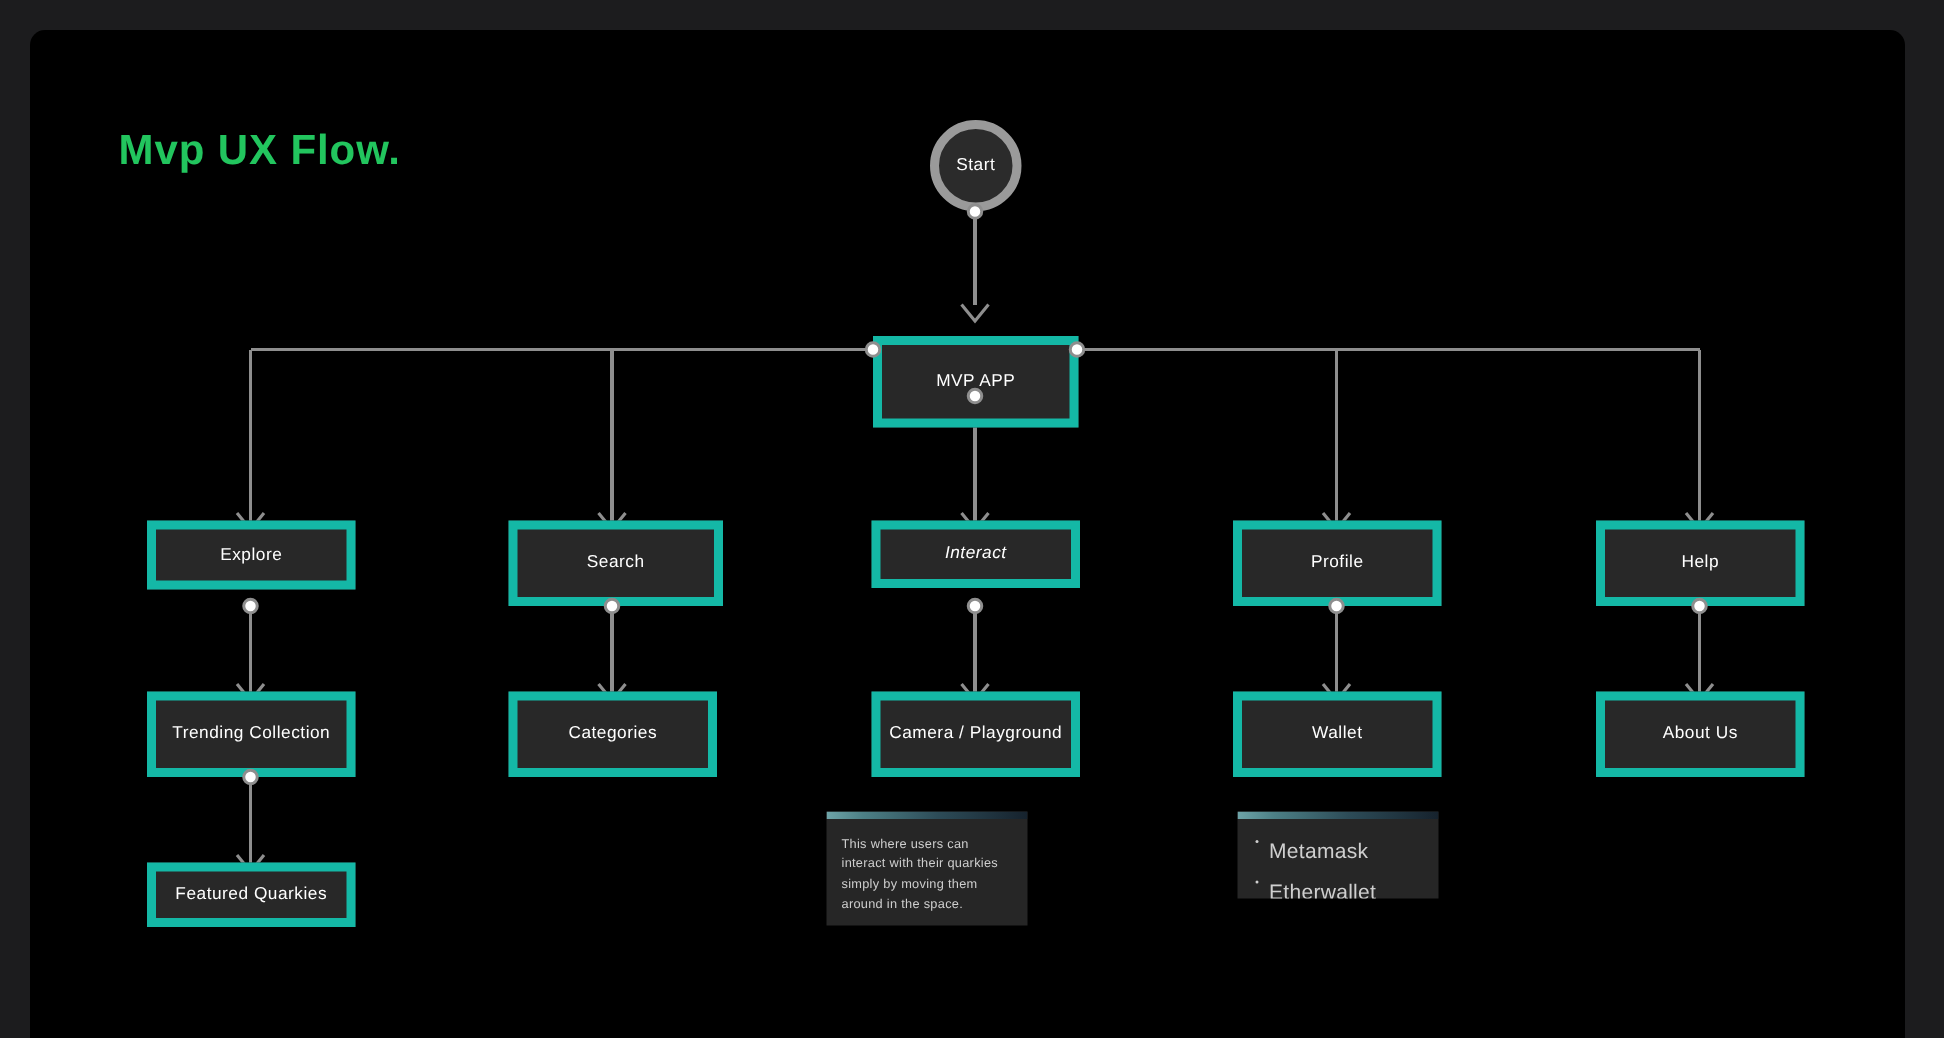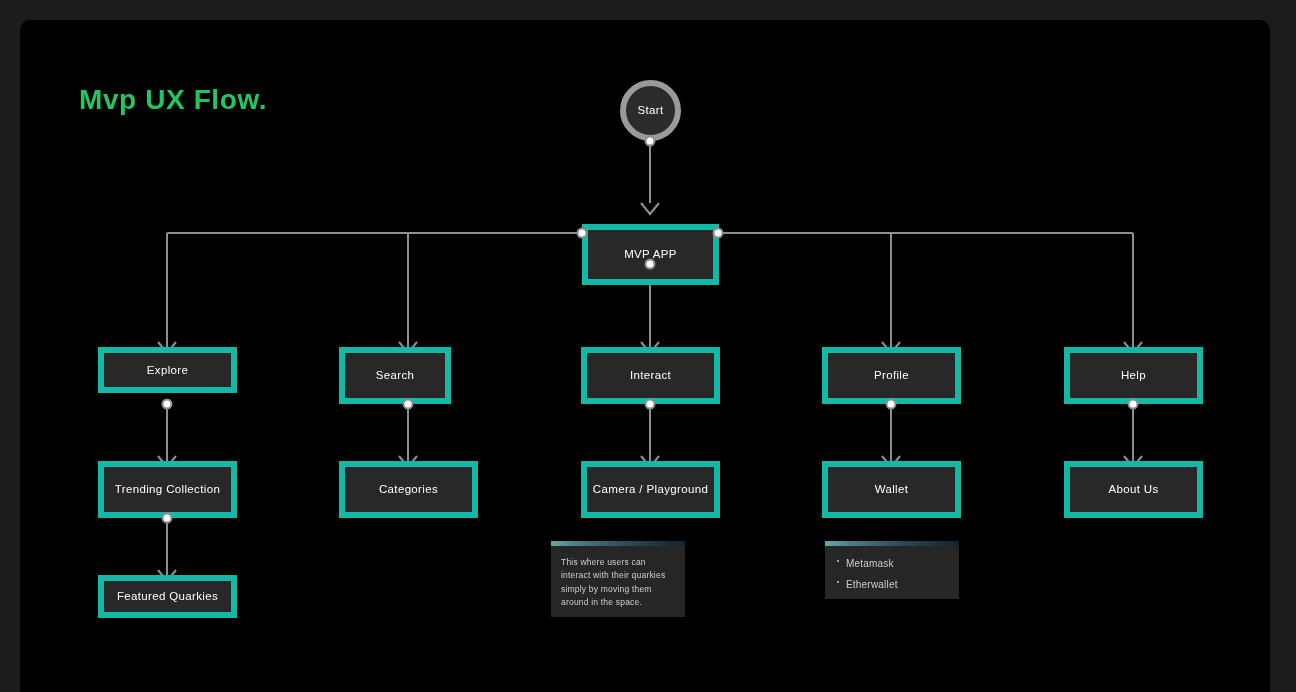--- a/index.html
+++ b/index.html
@@ -114,21 +114,21 @@
   .note-list {
     margin: 0;
     padding: 0;
     list-style: none;
   }
   .note-list li {
     position: relative;
     padding-left: 11px;
     margin-bottom: 5px;
     color: #cfcfcf;
-    font-size: 10px;
+    font-size: 14px;
     letter-spacing: 0.2px;
   }
   .note-list li:before {
     content: "";
     position: absolute;
     left: 2px;
     top: 4px;
     width: 2px;
     height: 2px;
     background: #cfcfcf;
@@ -191,24 +191,24 @@
       <span class="node-label">Start</span>
     </div>
 
     <div class="node" style="left:562px; top:183px; width:137px; height:61px;margin-top:21px;">
       <span class="node-label">MVP APP</span>
     </div>
 
     <div class="node" style="left:78px; top:327px; width:139px; height:46px;">
       <span class="node-label">Explore</span>
     </div>
-    <div class="node" style="left:319px; top:327px; width:112px; height:57px;">
+    <div class="node" style="left:319px; top:327px; width:143px; height:57px;">
       <span class="node-label">Search</span>
     </div>
-    <div class="node" style="left:561px; top:327px; width:139px; height:57px;">
+    <div class="node" style="left:561px; top:327px; width:139px; height:45px;font-style:italic;">
       <span class="node-label">Interact</span>
     </div>
     <div class="node" style="left:802px; top:327px; width:139px; height:57px;">
       <span class="node-label">Profile</span>
     </div>
     <div class="node" style="left:1044px; top:327px; width:139px; height:57px;">
       <span class="node-label">Help</span>
     </div>
 
     <div class="node" style="left:78px; top:441px; width:139px; height:57px;">

